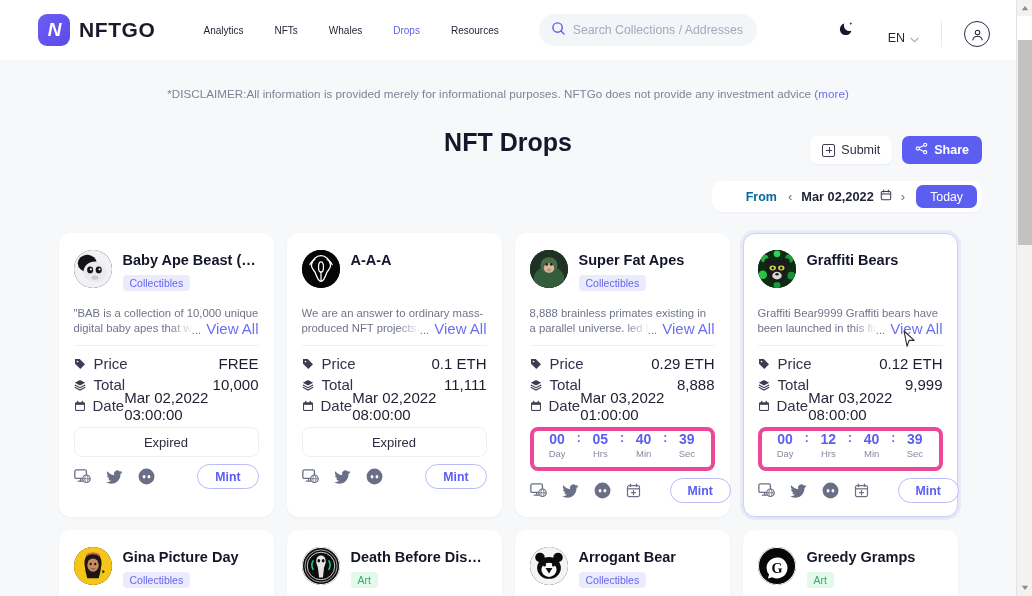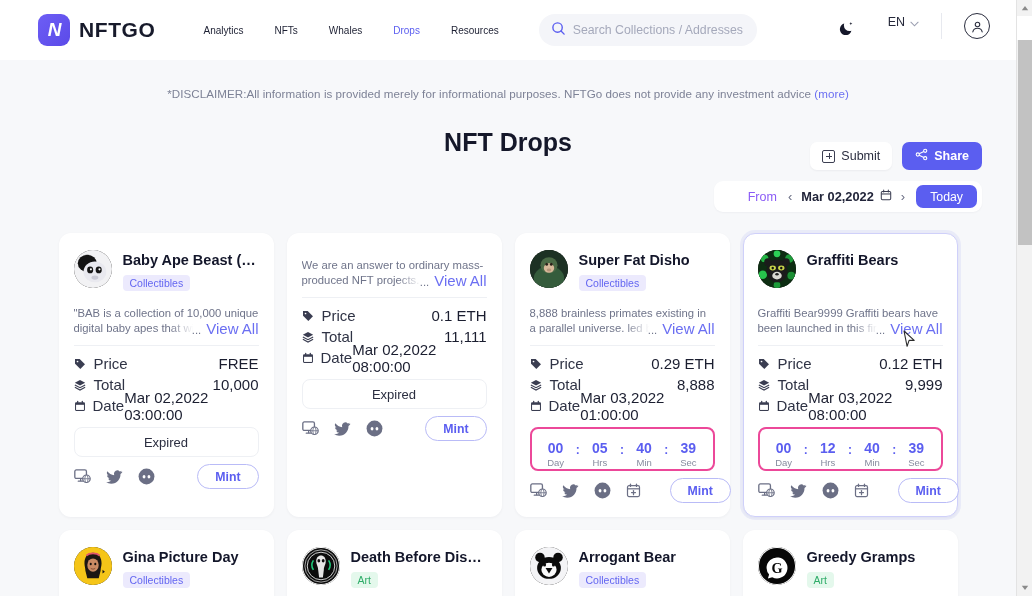--- a/index.html
+++ b/index.html
@@ -63,21 +63,21 @@
     display: flex; align-items: center;
     padding: 0 12px; gap: 7px;
   }
   .search-box .ph {
     font-size: 12.3px; color: #a5a9bb; white-space: nowrap;
     overflow: hidden;
   }
 
   .header-right {
     margin-left: auto;
-    display: flex; align-items: flex-start; gap: 6px;
+    display: flex; align-items: flex-end; gap: 6px;
   }
   .moon-btn {
     width: 34px; height: 34px;
     display: flex; align-items: center; justify-content: center;
     cursor: pointer;
   }
   .lang {
     display: flex; align-items: center; gap: 5px;
     margin-left: 18px; cursor: pointer;
   }
@@ -114,21 +114,21 @@
     height: 36px;
   }
   .page-title {
     text-align: center;
     font-size: 25px;
     font-weight: 600;
     color: #15182a;
     line-height: 36px;
   }
   .title-actions {
-    position: absolute; right: 34px; top: 18px;
+    position: absolute; right: 34px; top: 12px;
     display: flex; align-items: center; gap: 10px;
   }
   .btn-submit {
     height: 28px;
     background: #ffffff;
     border-radius: 7px;
     display: flex; align-items: center; gap: 6px;
     padding: 0 12px;
     font-size: 12.5px; color: #2b2e40; font-weight: 500;
     cursor: pointer;
@@ -162,21 +162,21 @@
   }
   .date-pill {
     background: #ffffff;
     border-radius: 9px;
     height: 31px;
     display: flex; align-items: center;
     padding: 0 5px 0 16px;
     gap: 11px;
     box-shadow: 0 1px 2px rgba(22,25,45,0.04);
   }
-  .from-label { font-size: 12.5px; color: #8b5cf6; font-weight: 400; margin-left: 18px; }
+  .from-label { font-size: 12.5px; color: #0369a1; font-weight: 700; margin-left: 18px; }
   .date-nav {
     display: flex; align-items: center; gap: 9px;
   }
   .chev {
     font-size: 13px; color: #6a6e84; cursor: pointer; line-height: 1;
     user-select: none;
   }
   .date-value {
     font-size: 12.8px; color: #22253a; font-weight: 600;
     display: flex; align-items: center; gap: 6px;
@@ -291,23 +291,23 @@
     margin-top: 11px;
     height: 30px;
     border: 1px solid #eef0f4;
     border-radius: 8px;
     display: flex; align-items: center; justify-content: center;
     font-size: 13px; color: #2b2e40; font-weight: 500;
   }
   .count-box {
     margin-top: 11px;
     height: 44px;
-    border: 2px solid #ec4899;
+    border: 4px solid #ec4899;
     border-radius: 8px;
-    display: flex; align-items: flex-end; justify-content: space-evenly;
+    display: flex; align-items: flex-start; justify-content: space-evenly;
     padding: 0 4px;
   }
   .cunit { text-align: center; width: 34px; }
   .cnum { font-size: 14px; font-weight: 700; color: #5b5ef0; line-height: 16px; }
   .clab { font-size: 9.5px; color: #868b9e; line-height: 12px; margin-top: 1px; }
   .csep { font-size: 12px; color: #5b5ef0; font-weight: 700; padding-bottom: 12px; }
 
   .card-foot {
     display: flex; align-items: center;
     margin-top: 7px;
@@ -558,20 +558,35 @@
                   <circle cx="9" cy="9" r="8.4" fill="#6b6f85"></circle>
                   <ellipse cx="6.4" cy="9.2" rx="1.5" ry="1.8" fill="#fff"></ellipse>
                   <ellipse cx="11.6" cy="9.2" rx="1.5" ry="1.8" fill="#fff"></ellipse>
                 </svg>
               </span>
 
       <span class="btn-mint">Mint</span>
     </div>
   </div>
           <div class="card">
+    <div class="card-head">
+      <div class="av">
+                <svg viewBox="0 0 40 40" class="av-img">
+                  <rect width="40" height="40" fill="#050505"></rect>
+        <path d="M20 6c5 0 9 4 10 9 1 5-3 6-4 9-1 3-3 9-6 9s-5-6-6-9c-1-3-5-4-4-9 1-5 5-9 10-9z" fill="none" stroke="#fff" stroke-width="1.4"></path>
+        <ellipse cx="20" cy="18" rx="2.6" ry="5.5" fill="none" stroke="#fff" stroke-width="1.3"></ellipse>
+        <line x1="20" y1="22" x2="20" y2="33" stroke="#fff" stroke-width="1.3"></line>
+        <path d="M14 10c-3 1-5 3-6 6M26 10c3 1 5 3 6 6" stroke="#fff" stroke-width="1.2" fill="none"></path>
+                </svg>
+              </div>
+      <div class="card-head-txt">
+        <div class="card-title">A-A-A</div>
+
+      </div>
+    </div>
     <div class="card-desc">
       <div class="desc-clip">We are an answer to ordinary mass-produced NFT projects.</div>
       <span class="desc-tail">
                 <span class="dots">...</span>
                 <span class="viewall">View All</span>
               </span>
     </div>
 
     <div class="hr"></div>
     <div class="stats">
@@ -644,21 +659,21 @@
                   <rect width="40" height="40" fill="#1d3124"></rect>
         <ellipse cx="20" cy="30" rx="16" ry="13" fill="#355c3c"></ellipse>
         <ellipse cx="20" cy="16" rx="9" ry="8.5" fill="#4b6a46"></ellipse>
         <ellipse cx="20" cy="19" rx="5.5" ry="5" fill="#d8b89a"></ellipse>
         <ellipse cx="17.6" cy="15" rx="1.4" ry="1.6" fill="#2a2118"></ellipse>
         <ellipse cx="22.4" cy="15" rx="1.4" ry="1.6" fill="#2a2118"></ellipse>
         <ellipse cx="20" cy="21" rx="2.4" ry="1.5" fill="#b8957a"></ellipse>
                 </svg>
               </div>
       <div class="card-head-txt">
-        <div class="card-title">Super Fat Disho</div>
+        <div class="card-title">Super Fat Apes</div>
         <span class="badge collectibles">Collectibles</span>
       </div>
     </div>
     <div class="card-desc">
       <div class="desc-clip">8,888 brainless primates existing in a parallel universe. led by Marc</div>
       <span class="desc-tail">
                 <span class="dots">...</span>
                 <span class="viewall">View All</span>
               </span>
     </div>

